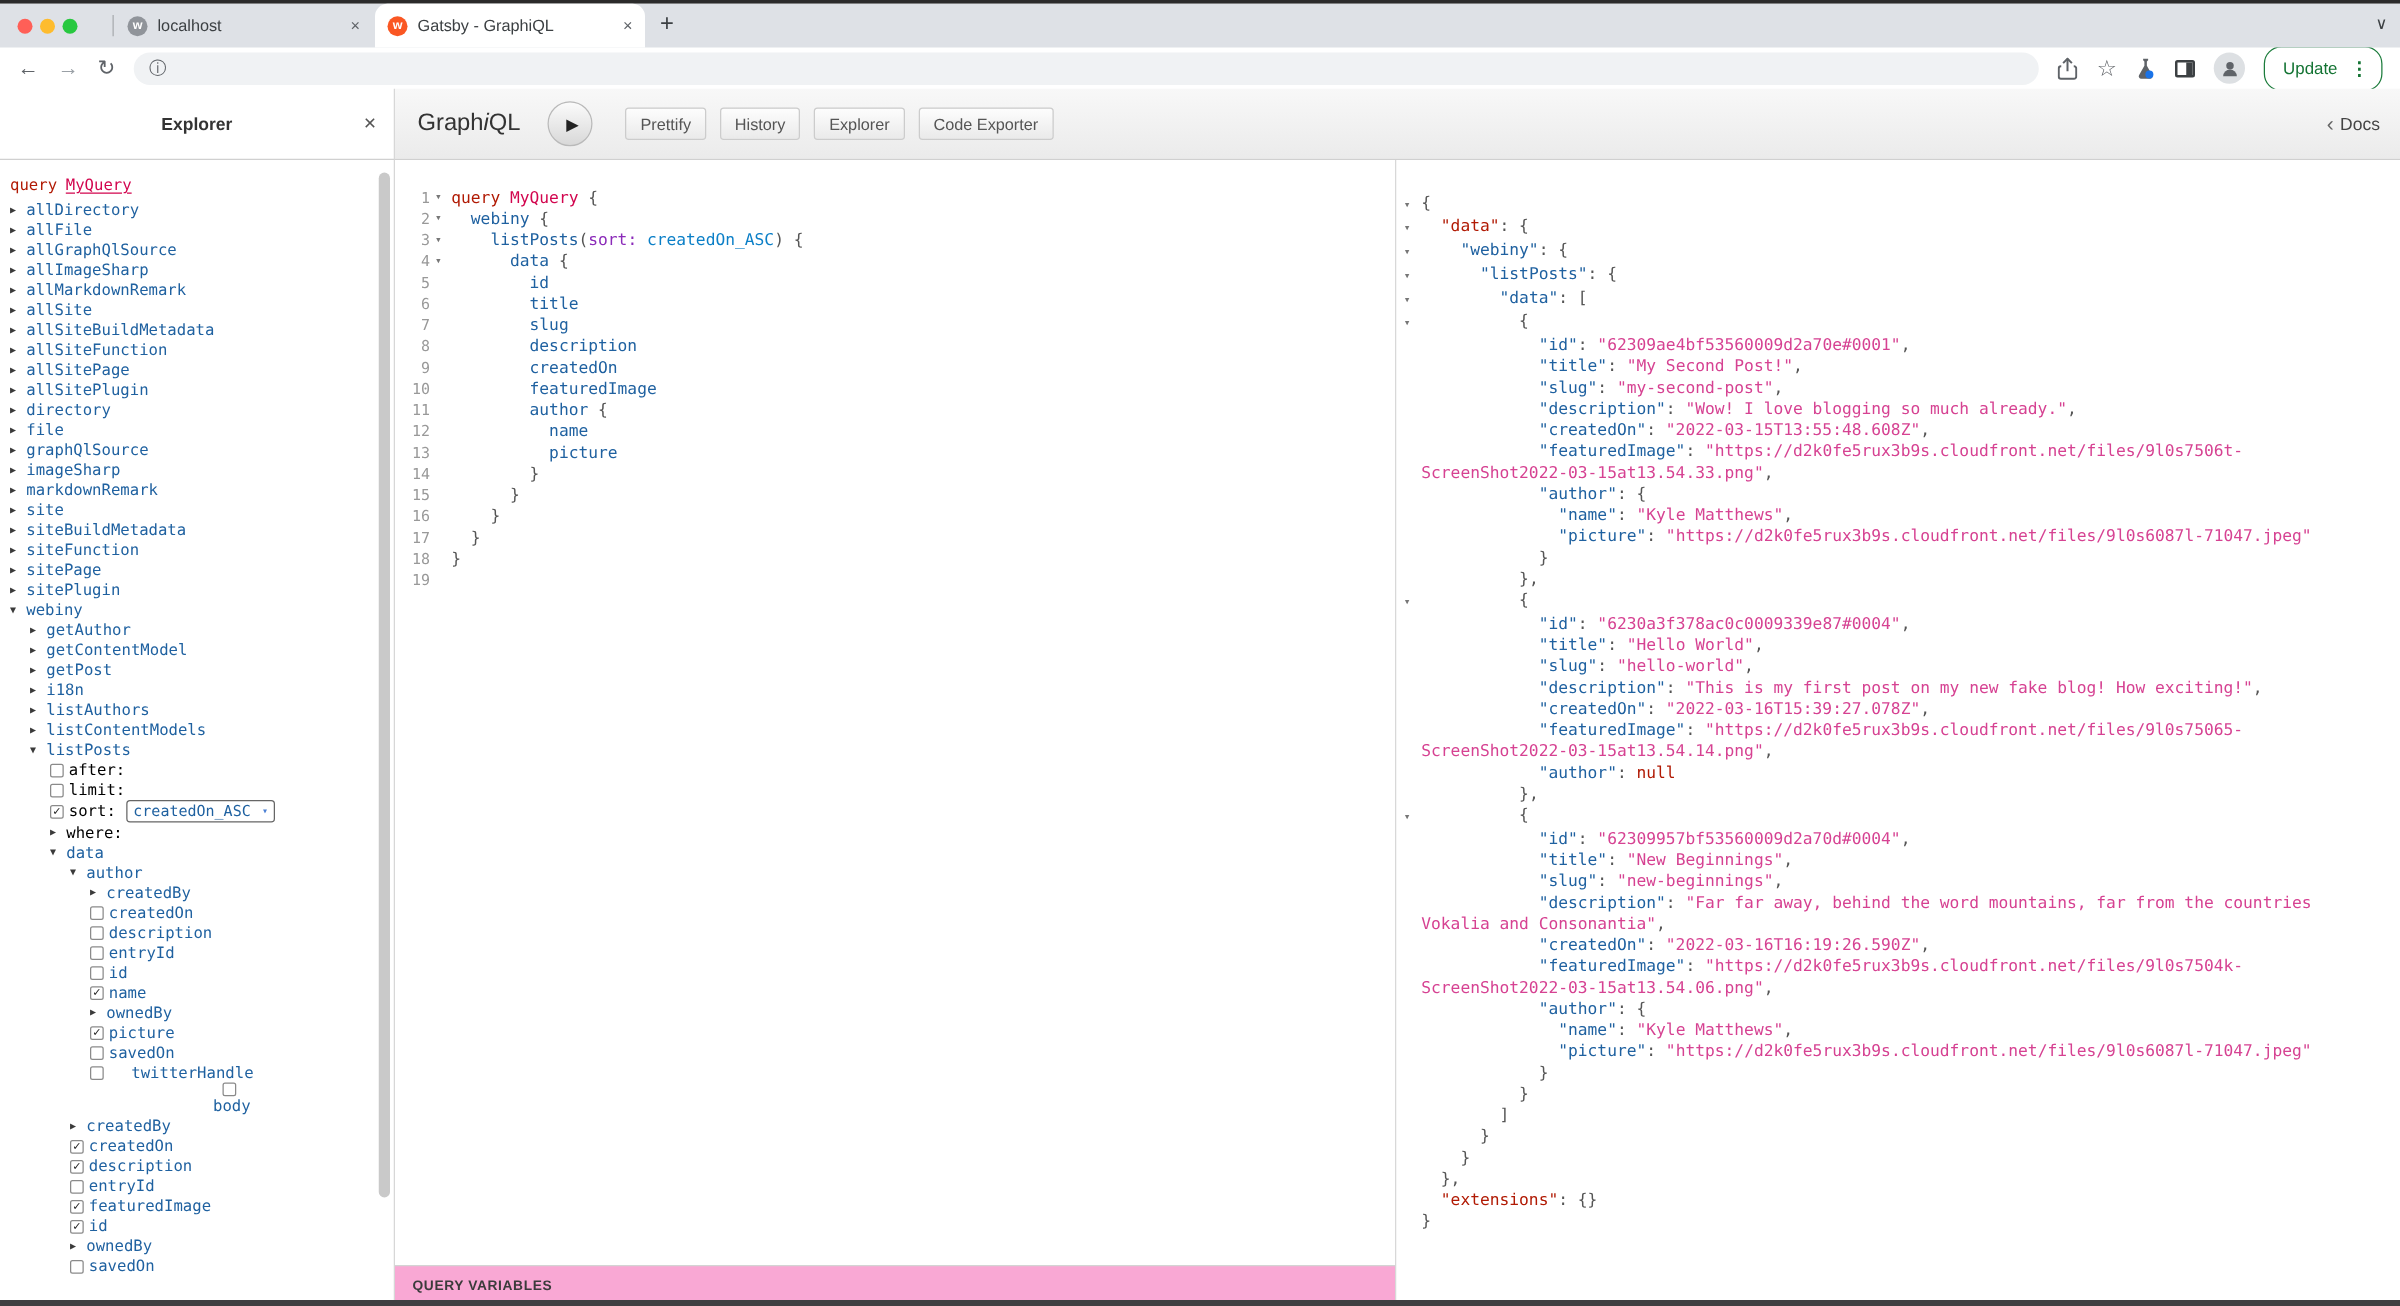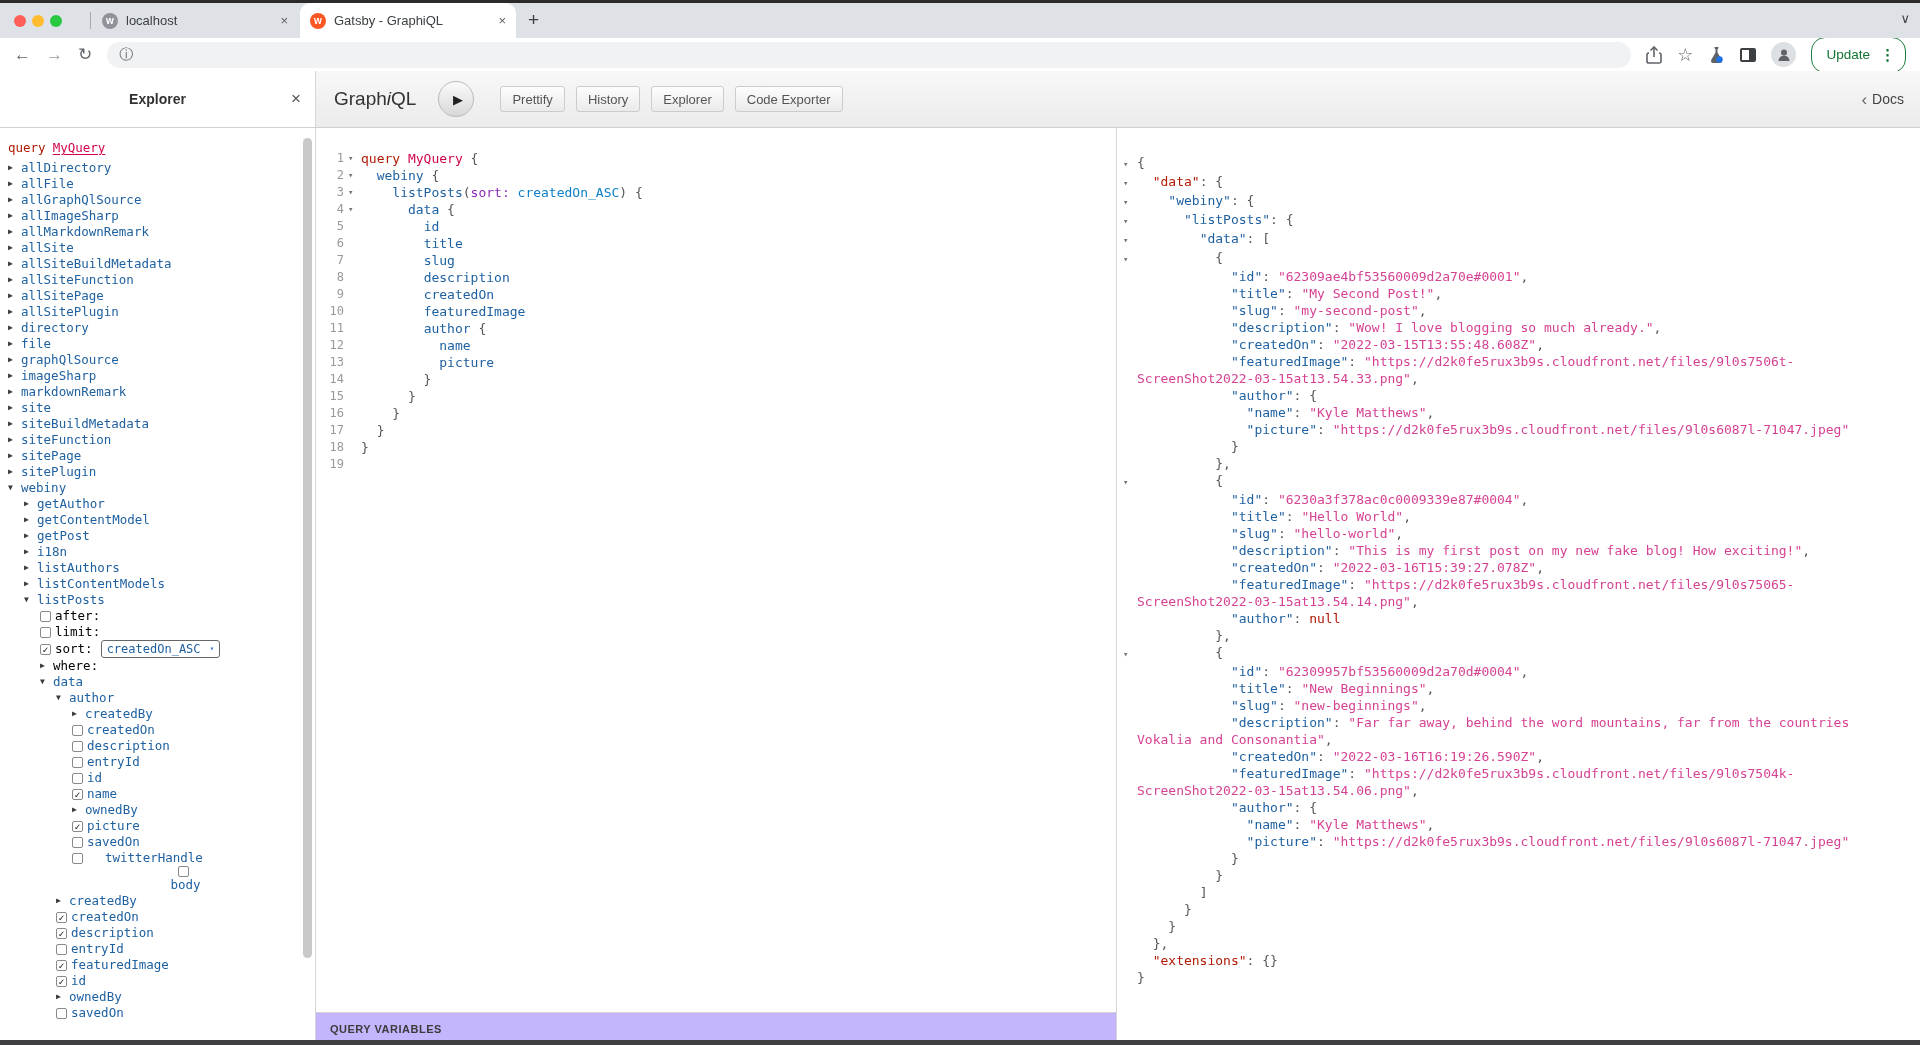--- a/index.html
+++ b/index.html
@@ -66,21 +66,21 @@
   .xselv { color:#1F61A0; font-size:12px; }
   .xselc { color:#4a7fd4; font-size:8px; }
   .sb-scrollbar { position:absolute; top:10px; right:3px; width:9px; height:820px; background:#c9c9c9; border-radius:5px; }
 
   
   .editor { grid-area:2/2/3/3; background:#fff; padding-top:22px; overflow:hidden; font-family:"DejaVu Sans Mono", monospace; font-size:13px; line-height:17px; }
   .eline { display:flex; height:17px; }
   .ln { width:32px; text-align:right; color:#999; font-size:12px; padding-right:4px; flex:none; }
   .efold { width:13px; font-size:9px; color:#777; flex:none; }
   .ecode { white-space:pre; }
-  .varbar { grid-area:3/2/4/3; background:#c4b5fd; border-top:1px solid #d4d4d4; display:flex; align-items:center; padding-left:14px; }
+  .varbar { grid-area:3/2/4/3; background:#f9a8d4; border-top:1px solid #d4d4d4; display:flex; align-items:center; padding-left:14px; }
   .varbar span { font-size:11px; font-weight:bold; letter-spacing:0.5px; color:#3b3b3b; }
 
   
   .result { grid-area:2/3/4/4; border-left:1px solid #d8d8d8; background:#fff; padding:26px 12px 0 6px; overflow:hidden; font-family:"DejaVu Sans Mono", monospace; font-size:13px; line-height:17px; }
   .rrow { display:flex; align-items:flex-start; }
   .rfold { width:14px; flex:none; font-size:9px; color:#777; padding-top:2px; }
   .rtxt { white-space:pre-wrap; overflow-wrap:break-word; min-width:0; flex:1; }
 
   
   .tk-kw { color:#B11A04; }

